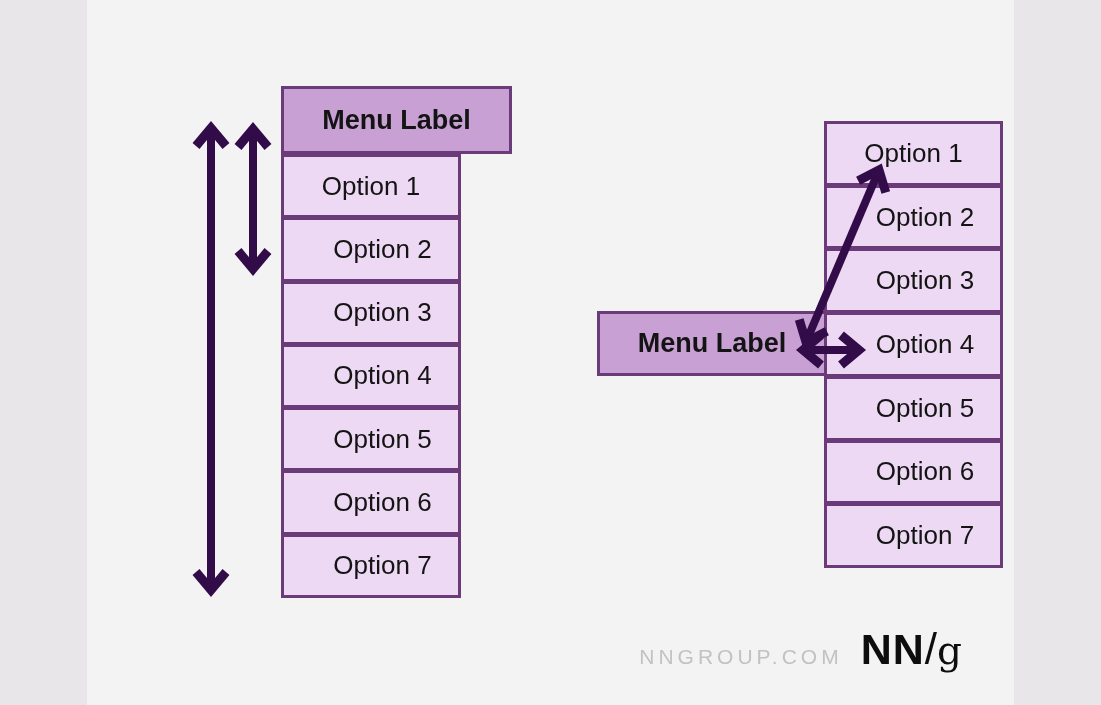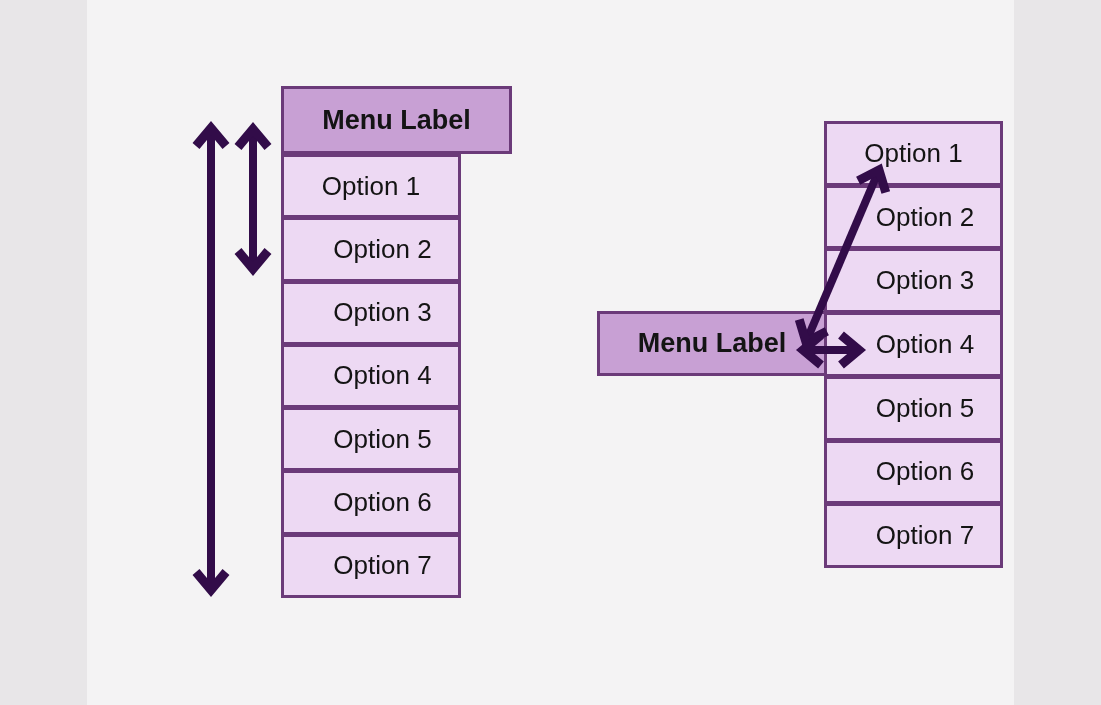--- a/index.html
+++ b/index.html
@@ -122,15 +122,17 @@
     <line x1="124" y1="128" x2="124" y2="590" stroke="#320c49" stroke-width="8" marker-start="url(#ah)" marker-end="url(#ah)"></line>
 
     <line x1="166" y1="129" x2="166" y2="269" stroke="#320c49" stroke-width="8" marker-start="url(#ah)" marker-end="url(#ah)"></line>
 
     <line x1="719" y1="342" x2="792" y2="170" stroke="#320c49" stroke-width="8" marker-start="url(#ah)" marker-end="url(#ah)"></line>
 
     <line x1="716" y1="350" x2="772" y2="350" stroke="#320c49" stroke-width="8" marker-start="url(#ah)" marker-end="url(#ah)"></line>
   </svg>
 
   <div class="footer">
+    <span class="site-url">NNGROUP.COM</span>
+    <span class="logo"><span class="nn">NN</span><span class="slash">/</span><span class="g">g</span></span>
   </div>
 
 </div>
 
 </body></html>

